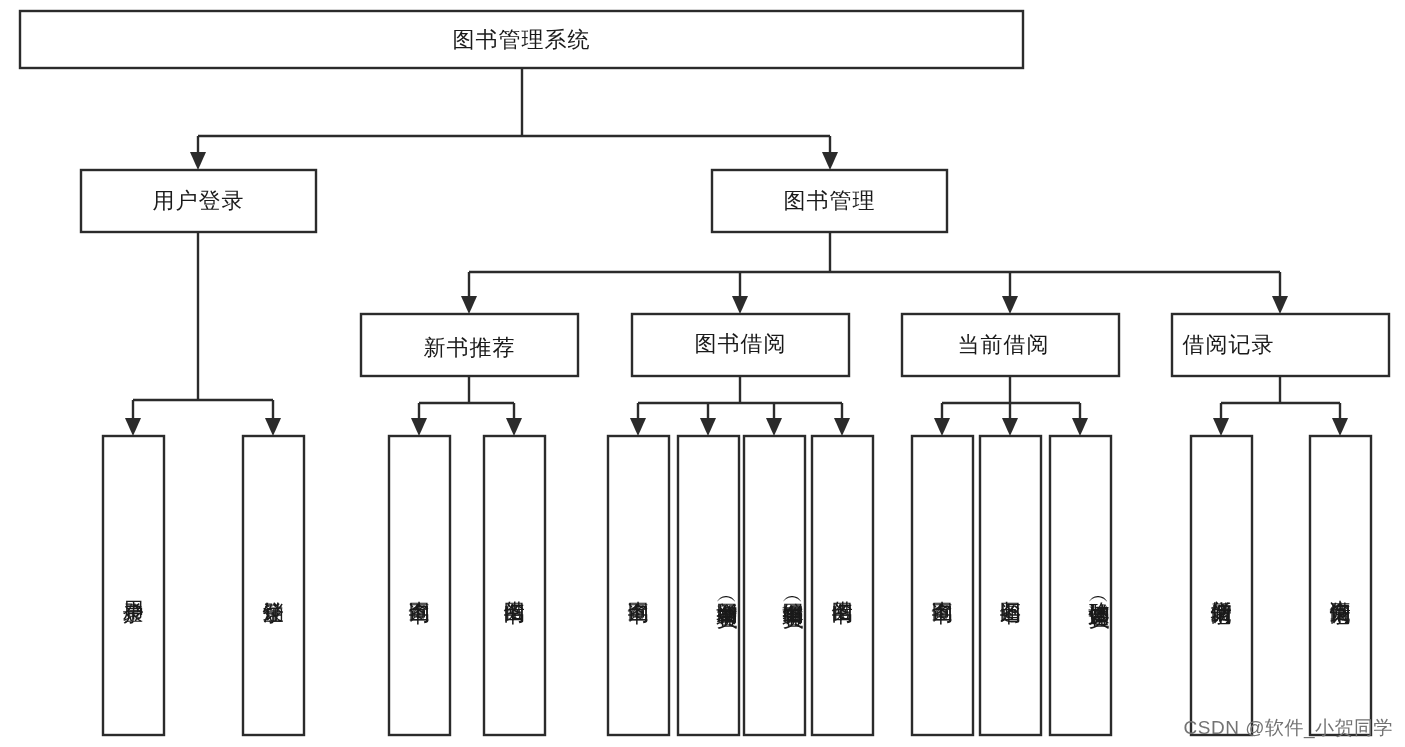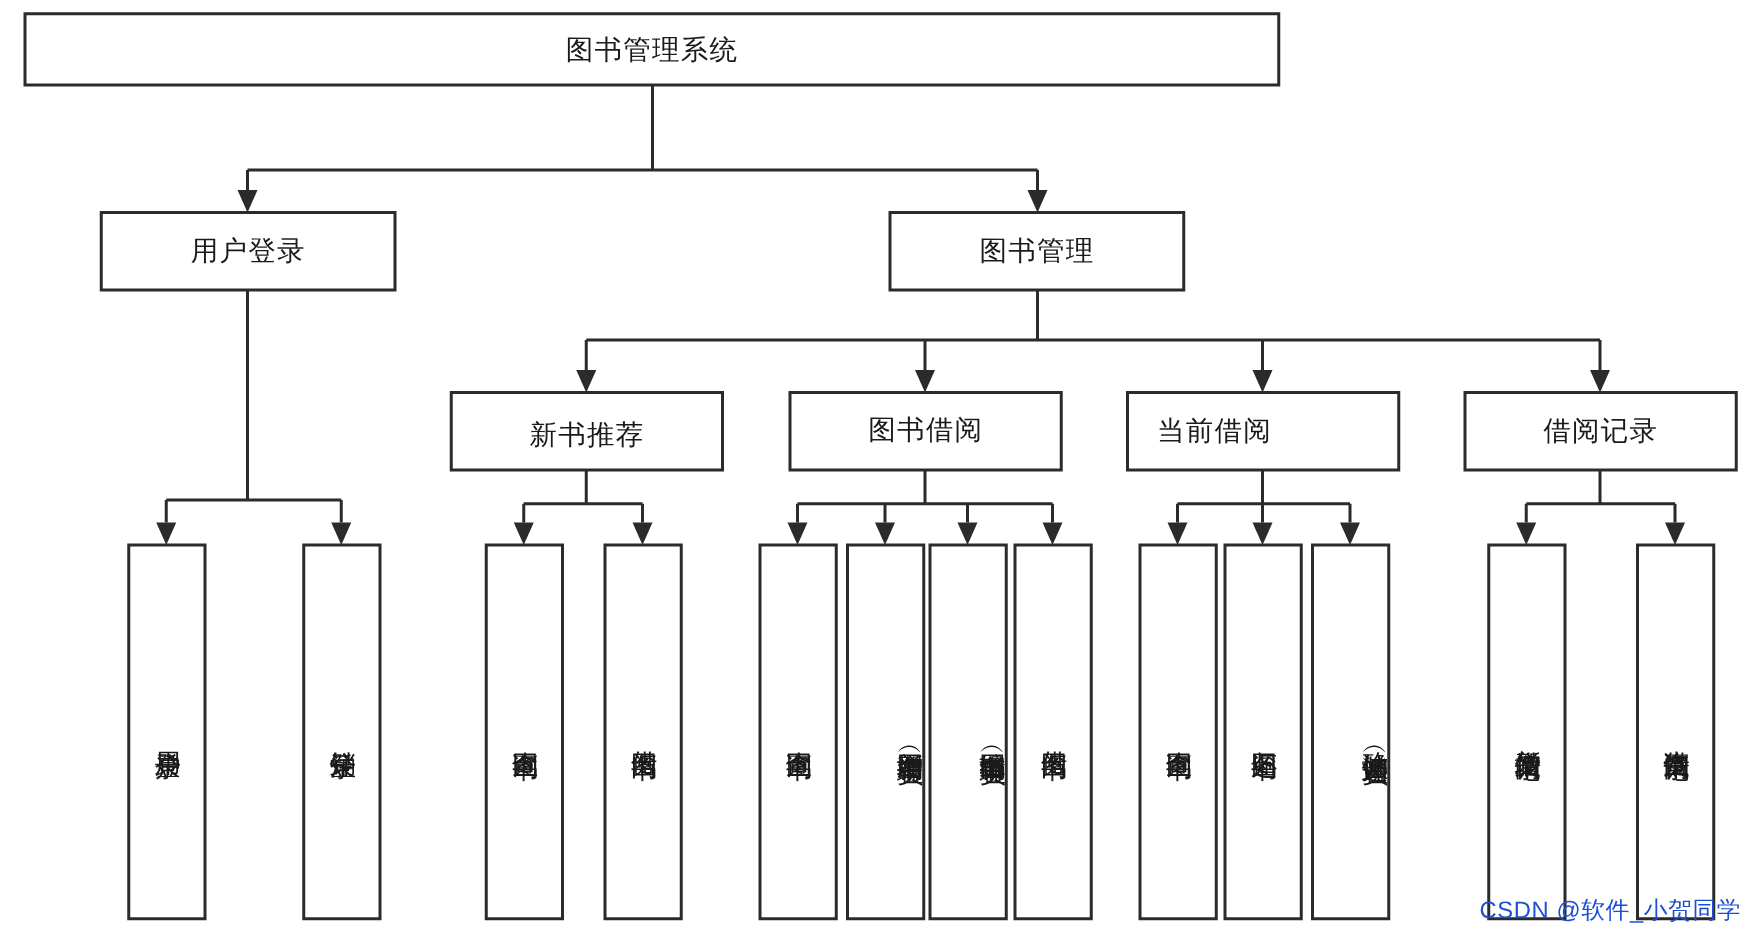--- a/index.html
+++ b/index.html
@@ -70,21 +70,21 @@
     color: #1a1a1a;
     white-space: nowrap;
     pointer-events: none;
   }
   .watermark {
     position: absolute;
     right: 12px;
     bottom: 6px;
     font-family: "Liberation Sans", "DejaVu Sans", sans-serif;
     font-size: 19px;
-    color: #1d4ed8;
+    color: #737373;
     letter-spacing: 0.5px;
     white-space: nowrap;
     pointer-events: none;
   }
 </style>
 </head>
 <body>
 
 <div id="diagram-root">
 
@@ -193,22 +193,22 @@
 
   </svg>
 
   <div class="hlabel-wrap" style="left:20px; top:11px; width:1003px; height:57px;">图书管理系统</div>
 
   <div class="hlabel-wrap" style="left:81px; top:170px; width:235px; height:62px;">用户登录</div>
   <div class="hlabel-wrap" style="left:712px; top:170px; width:235px; height:62px;border-radius:11px;">图书管理</div>
 
   <div class="hlabel-wrap" style="left:361px; top:314px; width:217px; height:67px;">新书推荐</div>
   <div class="hlabel-wrap" style="left:632px; top:314px; width:217px; height:60px;">图书借阅</div>
-  <div class="hlabel-wrap" style="left:870px; top:314px; width:203px; height:62px;">当前借阅</div>
-  <div class="hlabel-wrap" style="left:1172px; top:314px; width:217px; height:62px;">借阅记录</div>
+  <div class="hlabel-wrap" style="left:902px; top:314px; width:203px; height:62px;">当前借阅</div>
+  <div class="hlabel-wrap" style="left:1120px; top:314px; width:217px; height:62px;">借阅记录</div>
 
   <div class="vlabel-wrap center" style="left:103px; top:436px; width:61px; height:299px;">用户登录</div>
   <div class="vlabel-wrap center" style="left:243px; top:436px; width:61px; height:299px;">注销登录</div>
 
   <div class="vlabel-wrap center" style="left:389px; top:436px; width:61px; height:299px;">查询图书</div>
   <div class="vlabel-wrap center" style="left:484px; top:436px; width:61px; height:299px;">借阅图书</div>
 
   <div class="vlabel-wrap center" style="left:608px; top:436px; width:61px; height:299px;">查询图书</div>
   <div class="vlabel-wrap" style="left:678px; top:443px; width:61px; height:292px;">新增图书（管理员）</div>
   <div class="vlabel-wrap" style="left:744px; top:443px; width:61px; height:292px;">编辑图书（管理员）</div>

